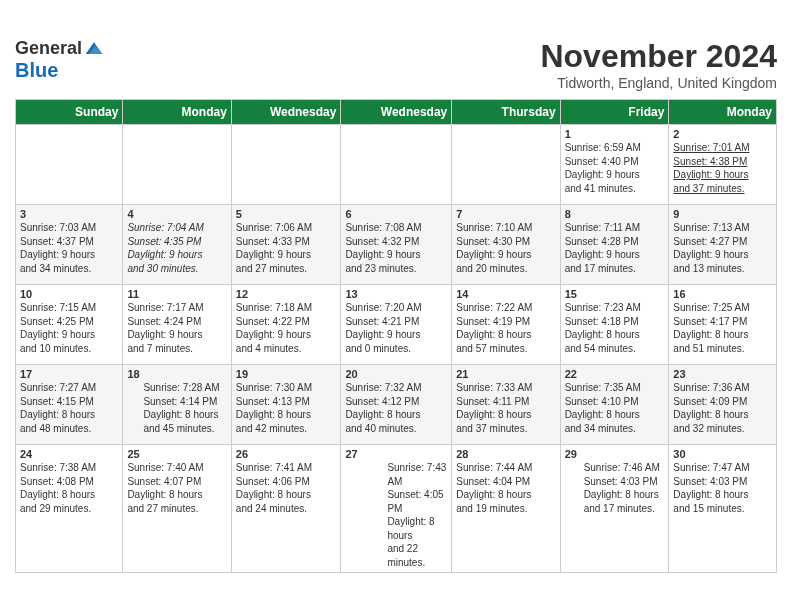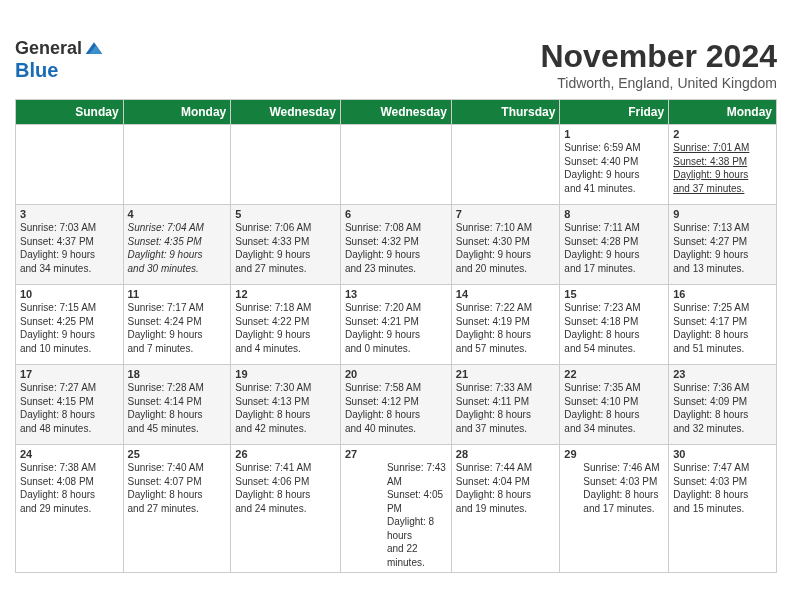--- a/index.html
+++ b/index.html
@@ -258,35 +258,35 @@
         <tr>
           <td>
             <span class="day-num">17</span>
             <div class="day-info" style="white-space: pre-line;">Sunrise: 7:27 AM
 Sunset: 4:15 PM
 Daylight: 8 hours
 and 48 minutes.</div>
           </td>
           <td>
             <span class="day-num">18</span>
-            <div class="day-info" style="white-space: pre-line;">Sunrise: 7:28 AM
+            <div class="day-info" style="white-space: pre-line; margin-left: 16px;">Sunrise: 7:28 AM
 Sunset: 4:14 PM
 Daylight: 8 hours
 and 45 minutes.</div>
           </td>
           <td>
             <span class="day-num">19</span>
             <div class="day-info" style="white-space: pre-line;">Sunrise: 7:30 AM
 Sunset: 4:13 PM
 Daylight: 8 hours
 and 42 minutes.</div>
           </td>
           <td>
             <span class="day-num">20</span>
-            <div class="day-info" style="white-space: pre-line;">Sunrise: 7:58 AM
+            <div class="day-info" style="white-space: pre-line;">Sunrise: 7:32 AM
 Sunset: 4:12 PM
 Daylight: 8 hours
 and 40 minutes.</div>
           </td>
           <td>
             <span class="day-num">21</span>
             <div class="day-info" style="white-space: pre-line;">Sunrise: 7:33 AM
 Sunset: 4:11 PM
 Daylight: 8 hours
 and 37 minutes.</div>

